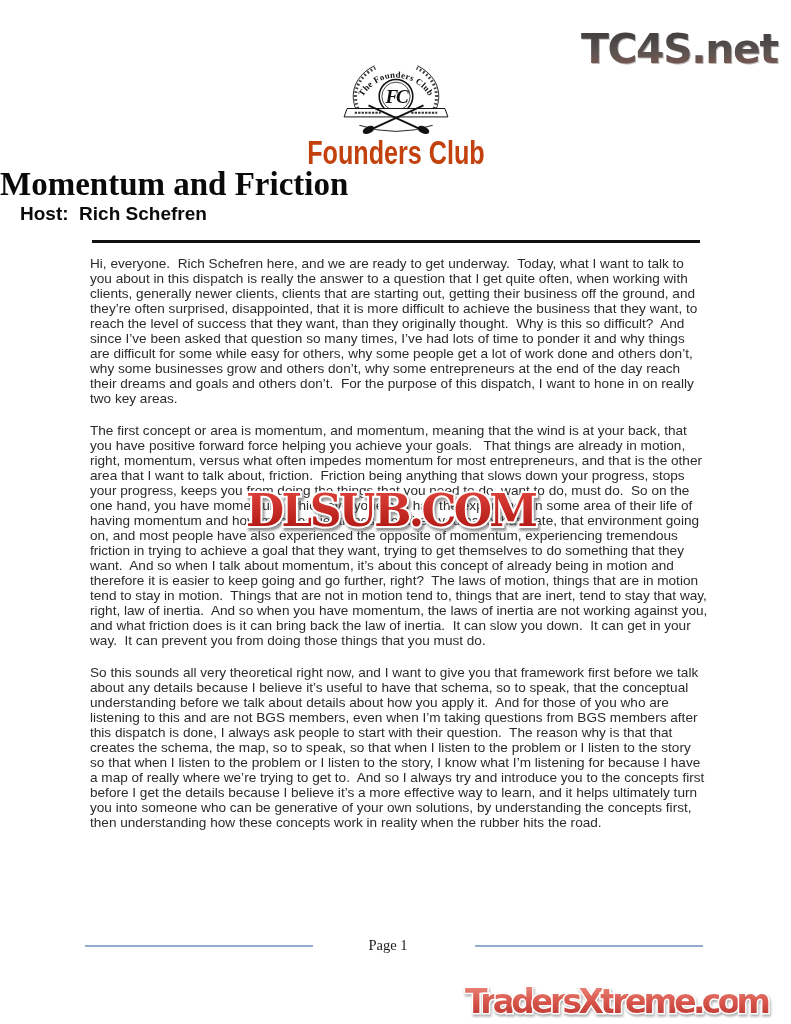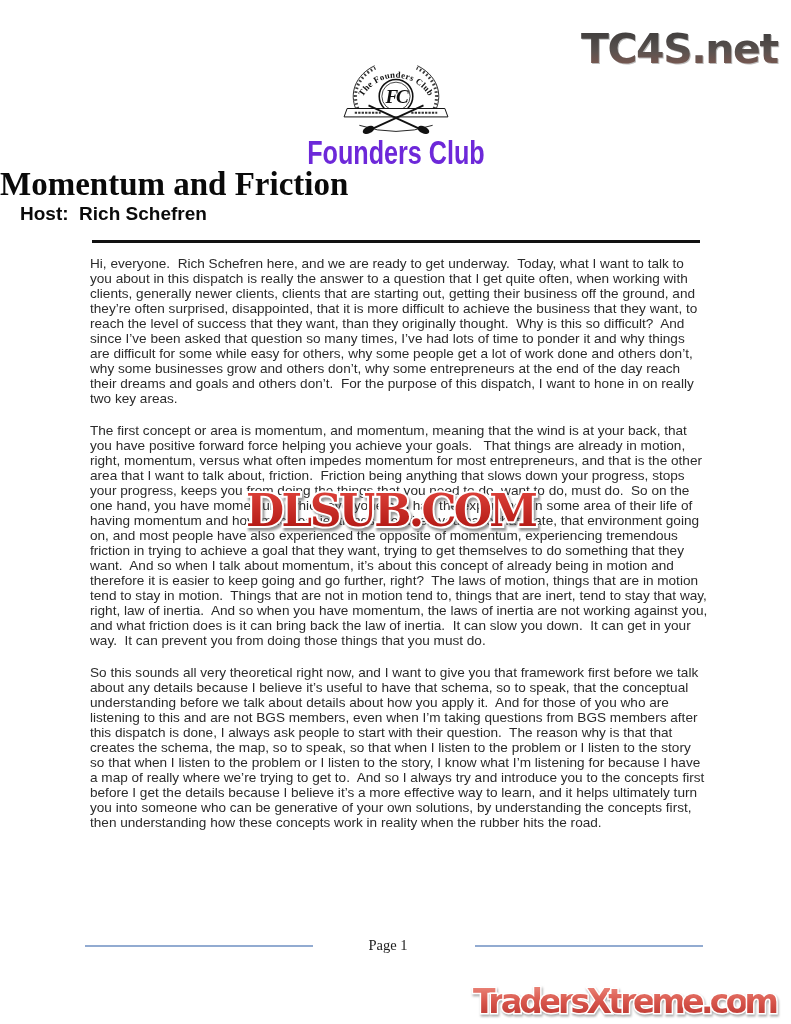--- a/index.html
+++ b/index.html
@@ -14,21 +14,21 @@
   }
   
   .tc4s-logo { position: absolute; top: 21px; right: 6px; width: 210px; height: 52px; }
   
   .crest { position: absolute; top: 52px; left: 333px; width: 126px; height: 84px; }
   .crest svg { width: 100%; height: 100%; }
   
   .club-name {
     position: absolute; top: 133px; left: 0; width: 100%;
     text-align: center; font-weight: bold; font-size: 34px;
-    color: #6d28d9; letter-spacing: 0px;
+    color: #c2410c; letter-spacing: 0px;
   }
   .club-name span { display: inline-block; transform: scaleX(0.74); transform-origin: center; }
   .doc-title {
     position: absolute; top: 166px; left: 0; width: 100%;
     text-align: left; font-family: "Liberation Serif", serif;
     font-weight: bold; font-size: 33px; color: #0a0a0a;
   }
   .host-line {
     position: absolute; top: 203px; left: 0; width: 100%;
     text-align: left; font-weight: bold; font-size: 19px; color: #0a0a0a;
@@ -53,21 +53,21 @@
     display: flex; align-items: center; gap: 45px;
   }
   .footer .fline { height: 2px; background: #92abd1; flex: 1; }
   .footer .fline.left { max-width: 255px; margin-right: 10px; }
   .footer .fline.right { margin-left: 22px; }
   .page-label {
     font-family: "Liberation Serif", serif; font-size: 14.5px; color: #1c1c1c;
     white-space: pre-wrap;
   }
   
-  .traders-logo { position: absolute; top: 978px; right: 4px; width: 322px; height: 46px; }
+  .traders-logo { position: absolute; top: 978px; right: 12px; width: 322px; height: 46px; }
   svg text { user-select: none; }
 </style>
 </head>
 <body>
 
 <div class="page">
 
   <div class="tc4s-logo">
     <svg viewBox="0 0 210 52" xmlns="http://www.w3.org/2000/svg">
       <defs>

